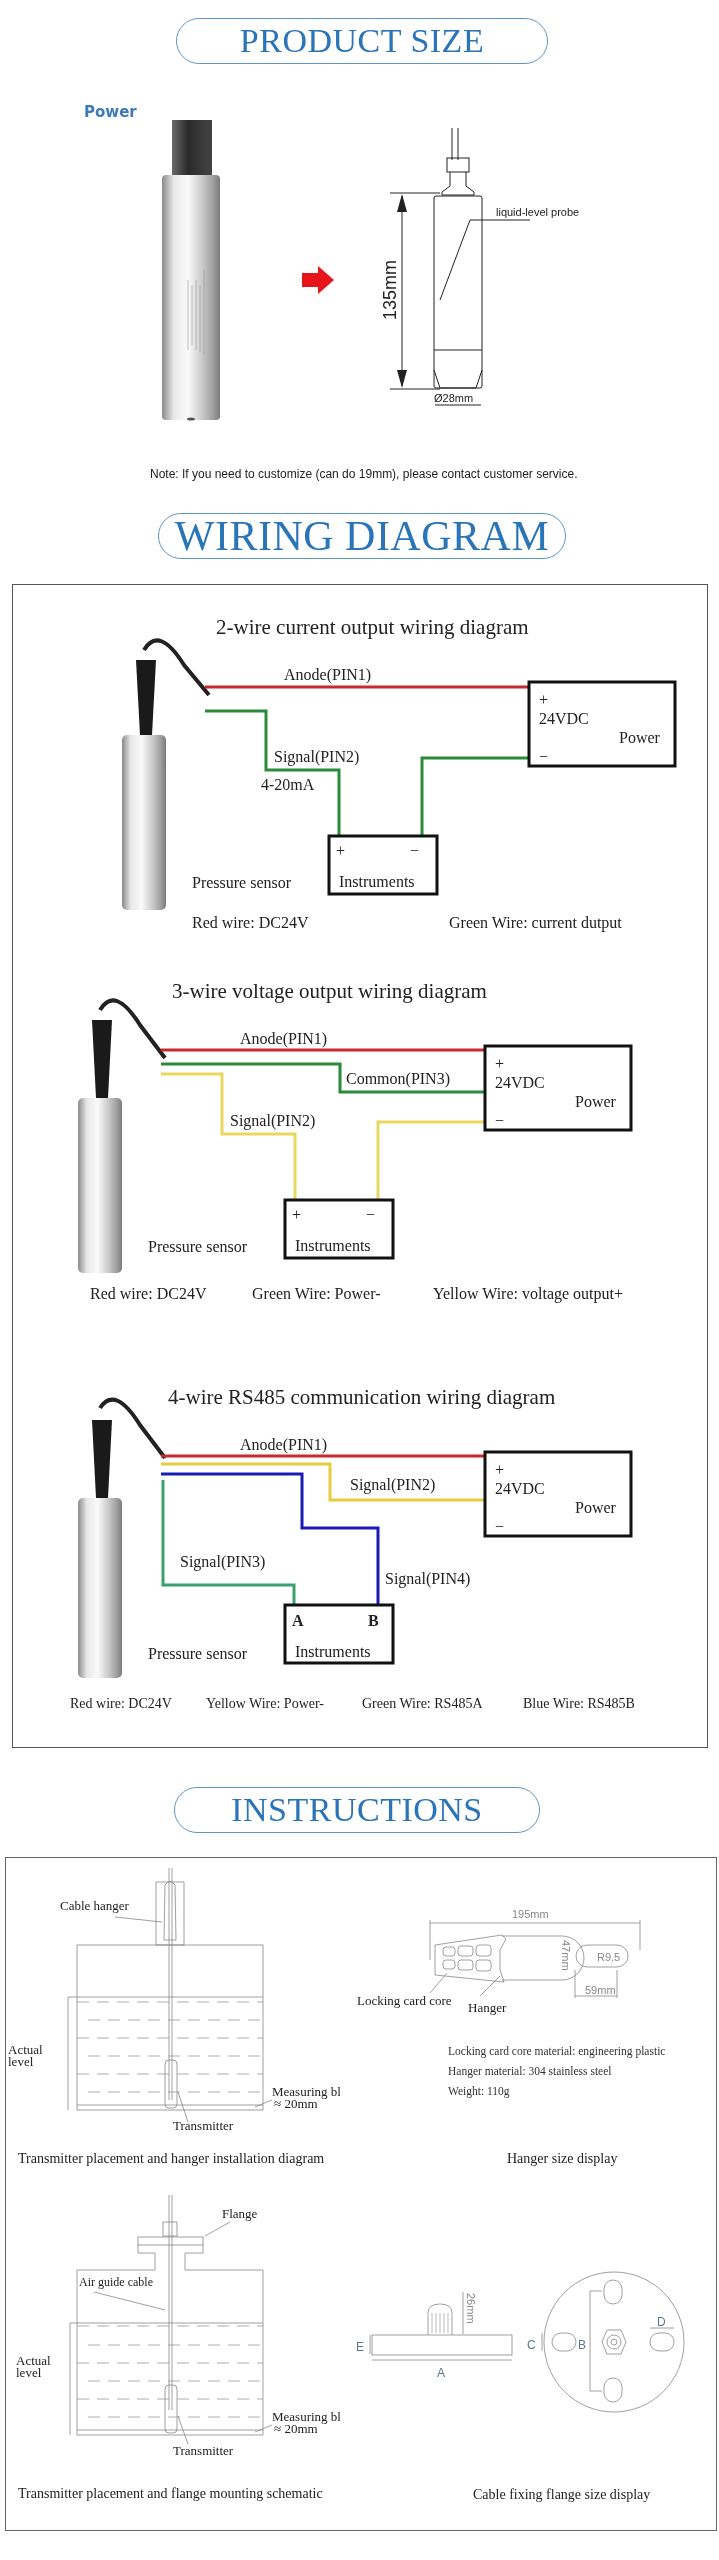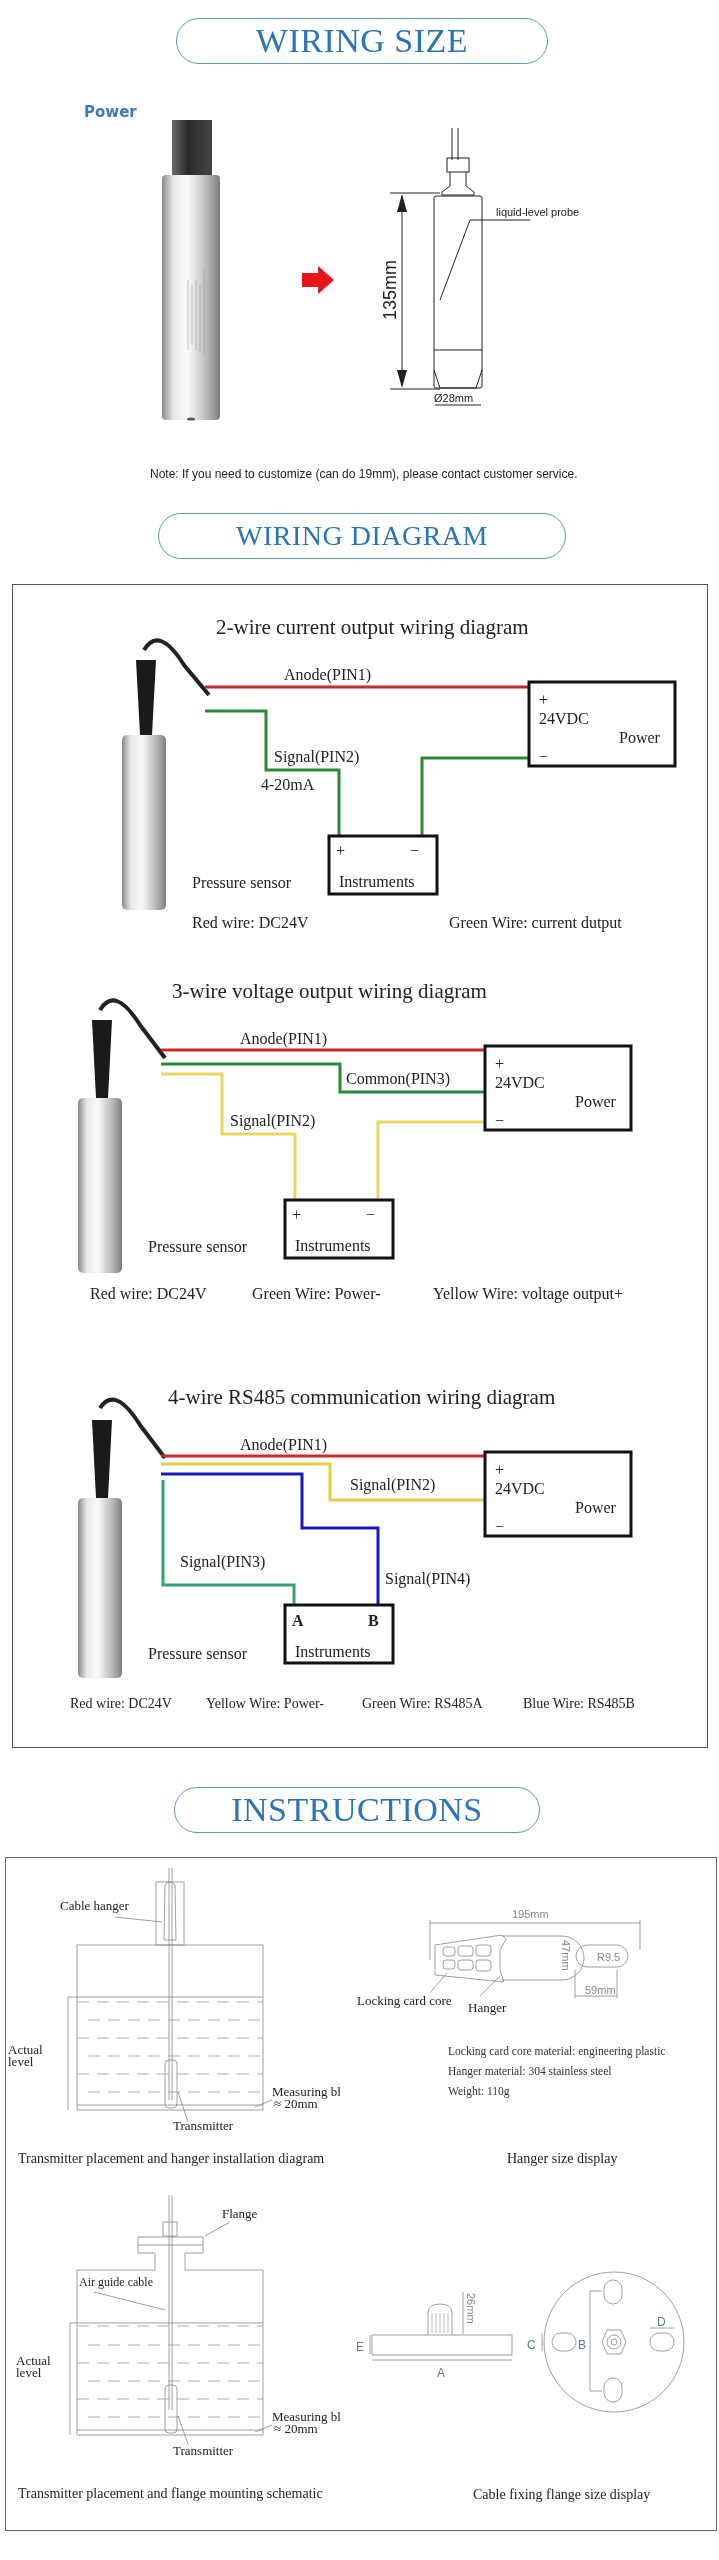--- a/index.html
+++ b/index.html
@@ -14,21 +14,21 @@
   .sizes-label { font-family: "DejaVu Sans", sans-serif; font-weight: bold; color: #3d7ab8; font-size: 15px; }
   .note { font-family: "Liberation Sans", sans-serif; font-size: 12px; color: #222; }
   .box { position: absolute; border: 1.5px solid #555; }
   svg text { font-family: "Liberation Serif", serif; }
   svg .sans-t { font-family: "Liberation Sans", sans-serif; }
 </style>
 </head>
 <body>
 
 <div class="pill" style="left:176px; top:18px; width:372px; height:46px; font-size:34px; line-height:44px;">
-  <span>WIRING SIZE</span>
+  <span>PRODUCT SIZE</span>
 </div>
 
 <div class="abs sizes-label" style="left:84px; top:103px;">Power</div>
 
 <svg class="abs" style="left:150px; top:120px;" width="100" height="320" viewBox="0 0 100 320">
   <defs>
     <linearGradient id="steel" x1="0" x2="1" y1="0" y2="0">
       <stop offset="0" stop-color="#8a8a8a"></stop>
       <stop offset="0.2" stop-color="#e8e8e8"></stop>
       <stop offset="0.45" stop-color="#fafafa"></stop>
@@ -76,21 +76,21 @@
   </g>
   <polygon points="22,74 17,92 27,92" fill="#222"></polygon>
   <polygon points="22,268 17,250 27,250" fill="#222"></polygon>
   <text class="sans-t" x="116" y="96" font-size="11" fill="#222">liquid-level probe</text>
   <text class="sans-t" x="0" y="0" font-size="18" fill="#222" transform="translate(16 200) rotate(-90)">135mm</text>
   <text class="sans-t" x="54" y="282" font-size="11" fill="#222">Ø28mm</text>
 </svg>
 
 <div class="abs note" style="left:150px; top:467px;">Note: If you need to customize (can do 19mm), please contact customer service.</div>
 
-<div class="pill" style="left:158px; top:513px; width:408px; height:46px; font-size:28px; line-height:44px;">
+<div class="pill" style="left:158px; top:513px; width:408px; height:46px; font-size:42px; line-height:44px;">
   <span>WIRING DIAGRAM</span>
 </div>
 
 <div class="box" style="left:12px; top:584px; width:696px; height:1164px;"></div>
 
 <div class="abs" style="left:0; top:590px; width:719px; height:350px;padding-left:44px;">
   <svg width="719" height="350" viewBox="0 0 719 350">
 
     <g>
       <path d="M100 60 Q 115 35 140 75 L 165 105" stroke="#222" stroke-width="4" fill="none"></path>

